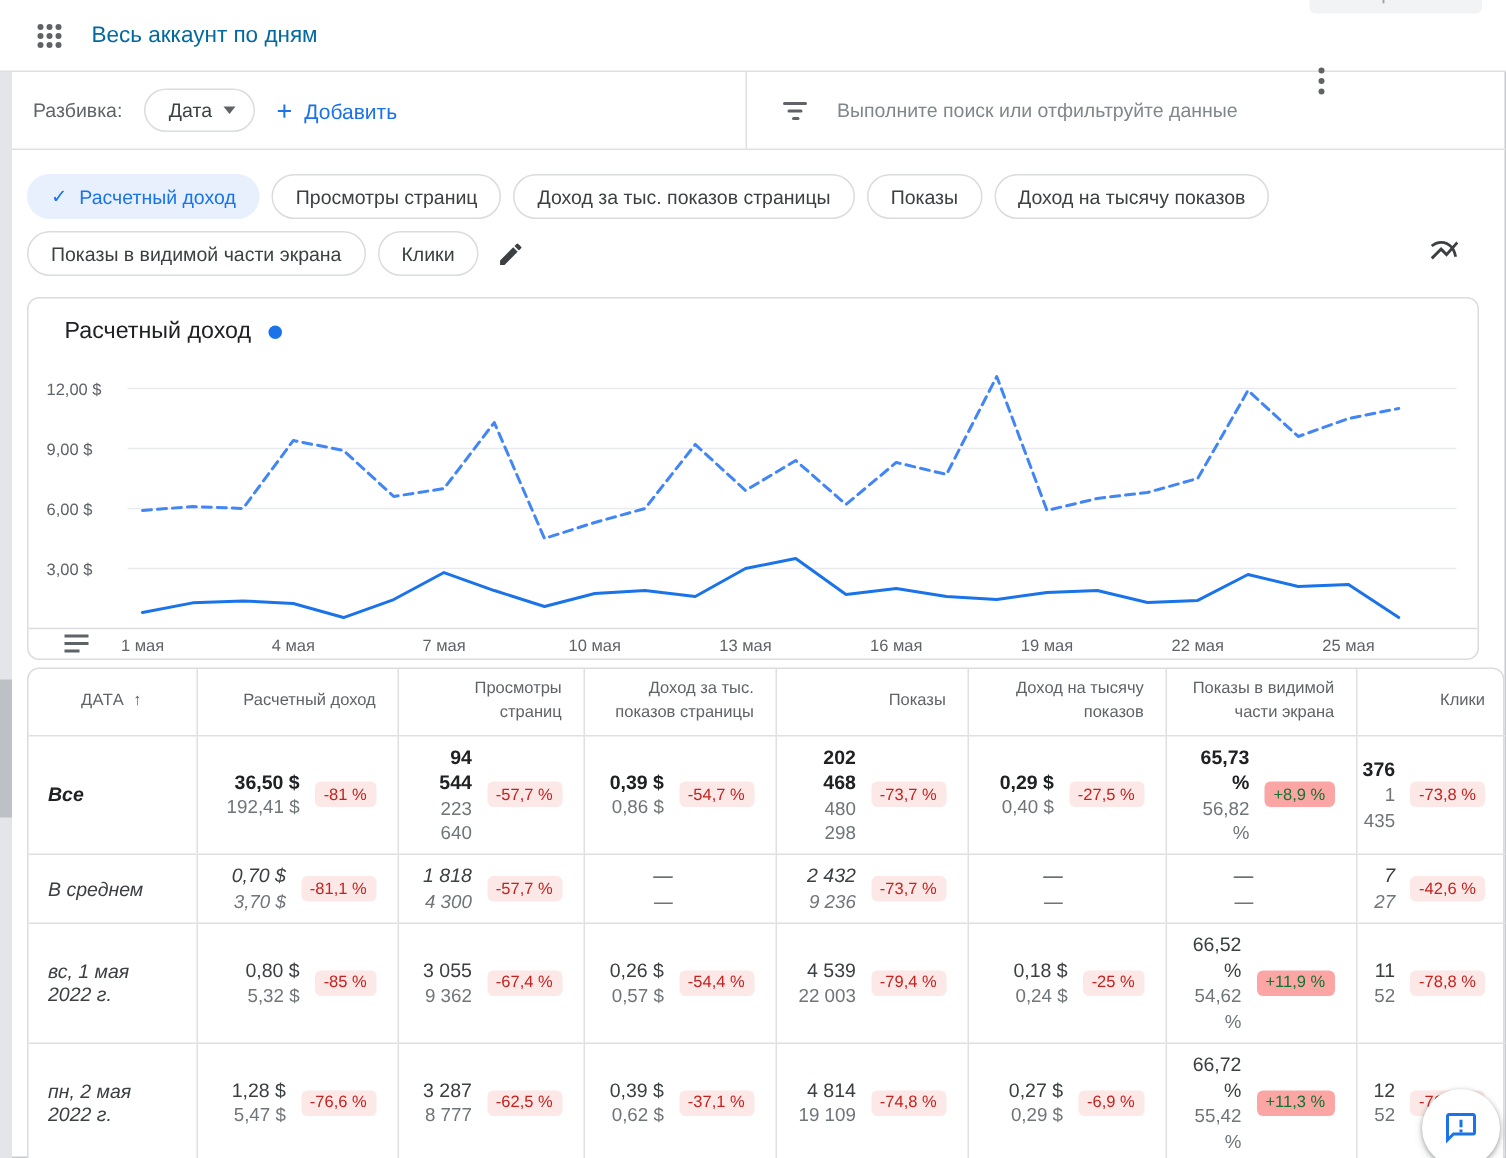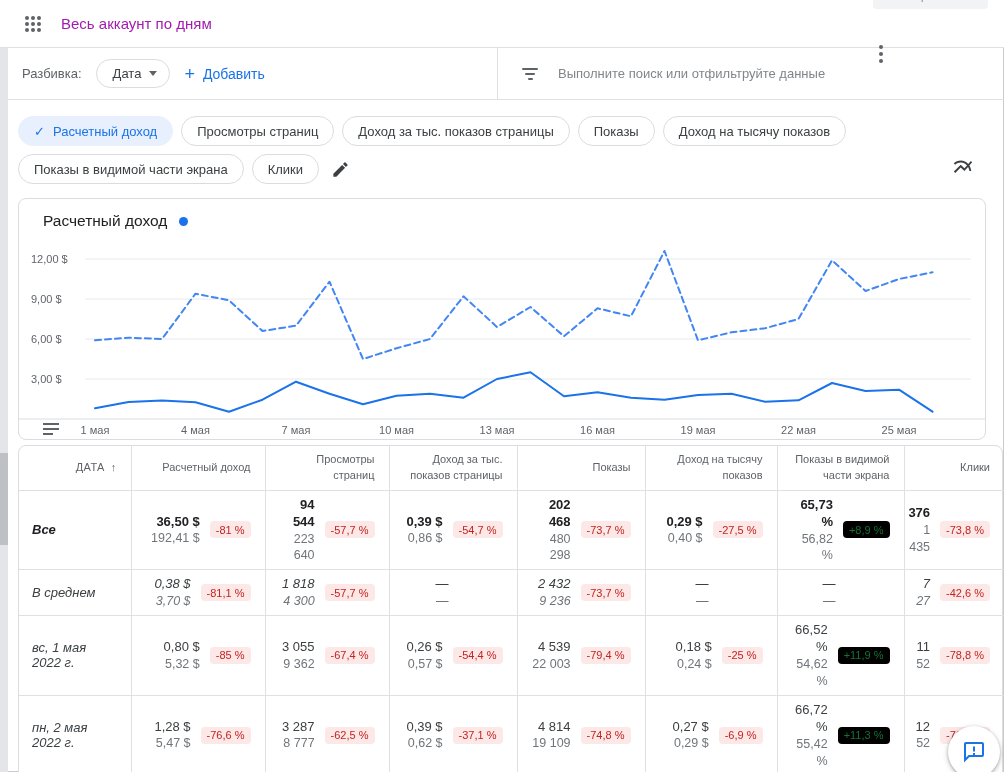--- a/index.html
+++ b/index.html
@@ -10,21 +10,21 @@
   }
   .screen { width:1004px; height:772px; position:relative; background:#fff;
     box-shadow: inset 0 0 0 1px #c8cacd; overflow:hidden; }
 
   
   .app-header { height:48px; display:flex; align-items:center; padding:0 16px 0 25px;
     border-bottom:1px solid #e0e0e0; position:relative; background:#fff; }
   .apps-grid { display:grid; grid-template-columns:repeat(3,4px); grid-template-rows:repeat(3,4px);
     gap:2px; margin-right:20px; cursor:pointer; }
   .apps-grid i { width:4px; height:4px; border-radius:50%; background:#5f6368; }
-  .page-title { font-size:15px; color:#a21caf; }
+  .page-title { font-size:15px; color:#0369a1; }
   .header-right { margin-left:auto; display:flex; align-items:flex-start; gap:32px;flex-direction:column; }
   .save-btn { background:#f1f3f4; color:#9aa0a6; border:none; border-radius:4px;
     font-size:13.5px; padding:7px 24px; font-family:inherit; }
   .kebab { display:flex; flex-direction:column; gap:3px; padding:4px 6px; cursor:pointer; }
   .kebab i { width:4px; height:4px; border-radius:50%; background:#5f6368; }
 
   
   .toolbar { height:52px; display:flex; align-items:stretch; border-bottom:1px solid #e0e0e0; }
   .toolbar-left { flex:0 0 497px; display:flex; align-items:center; padding-left:22px; gap:14px; }
   .breakdown-label { font-size:13px; color:#5f6368; }
@@ -61,35 +61,35 @@
   .legend-dot { width:9px; height:9px; border-radius:50%; }
 
   
   .report-table-wrap { position:absolute; left:18px; top:445px; width:985px;
     border:1px solid #dadce0; border-radius:8px 8px 0 0; background:#fff; }
   table { border-collapse:collapse; width:100%; table-layout:fixed; }
   th, td { border-left:1px solid #e0e0e0; vertical-align:middle; }
   th:first-child, td:first-child { border-left:none; }
   thead th { height:44px; font-size:11px; font-weight:400; color:#5f6368; text-align:right;
     padding:0 14px; border-bottom:1px solid #e0e0e0; line-height:1.45; cursor:pointer; }
-  thead th:first-child { text-align:right; padding-left:13px; font-size:11px; letter-spacing:.3px; }
+  thead th:first-child { text-align:center; padding-left:13px; font-size:11px; letter-spacing:.3px; }
   .sort-arrow { color:#5f6368; font-size:11px; margin-left:6px; }
   tbody tr { border-bottom:1px solid #e0e0e0; }
   tbody td { padding:0 14px; }
   td.date-cell { font-size:13px; color:#3c4043; padding-left:13px;font-style:italic; }
   tr.row-bold td.date-cell { font-weight:bold; color:#202124; }
   tr.row-italic td.date-cell, tr.row-italic .vals { font-style:italic; }
   .cell-flex { display:flex; justify-content:flex-end; align-items:center; gap:10px; }
   .vals { text-align:right; line-height:1.35; padding:5px 0; }
   .val-cur { font-size:13px; color:#3c4043; }
   tr.row-bold .val-cur { font-weight:bold; color:#202124; }
   .val-prev { font-size:12.5px; color:#70757a; }
   .badge { font-size:11px; border-radius:4px; padding:2.5px 6px; white-space:nowrap; }
   .badge.down { background:#fce8e6; color:#c5221f; }
-  .badge.up   { background:#000000; color:#137333; }
+  .badge.up   { background:#fca5a5; color:#137333; }
   .badge-spacer { width:44px; }
 
   
   .left-scrollbar { position:absolute; left:0; top:48px; width:8px; height:724px; background:#e3e5e8; }
   .left-scrollbar .thumb { position:absolute; left:0; top:405px; width:8px; height:92px; background:#bdc1c6; }
   .fab { position:absolute; left:948px; top:726px; width:52px; height:52px; border-radius:50%;
     background:#fff; box-shadow:0 1px 3px rgba(60,64,67,.4), 0 2px 6px rgba(60,64,67,.2);
     display:flex; align-items:center; justify-content:center; cursor:pointer; }
 </style>
 </head>
@@ -302,21 +302,21 @@
                 </div>
                 <span class="badge down">-73,8 %</span>
               </div>
             </td>
           </tr>
           <tr class="row-italic" style="height: 38px;">
             <td class="date-cell">В среднем</td>
             <td>
               <div class="cell-flex">
                 <div class="vals">
-                  <div class="val-cur">0,38 $</div>
+                  <div class="val-cur">0,70 $</div>
                   <div class="val-prev">3,70 $</div>
                 </div>
                 <span class="badge down">-81,1 %</span>
               </div>
             </td>
             <td>
               <div class="cell-flex">
                 <div class="vals">
                   <div class="val-cur">1 818</div>
                   <div class="val-prev">4 300</div>

